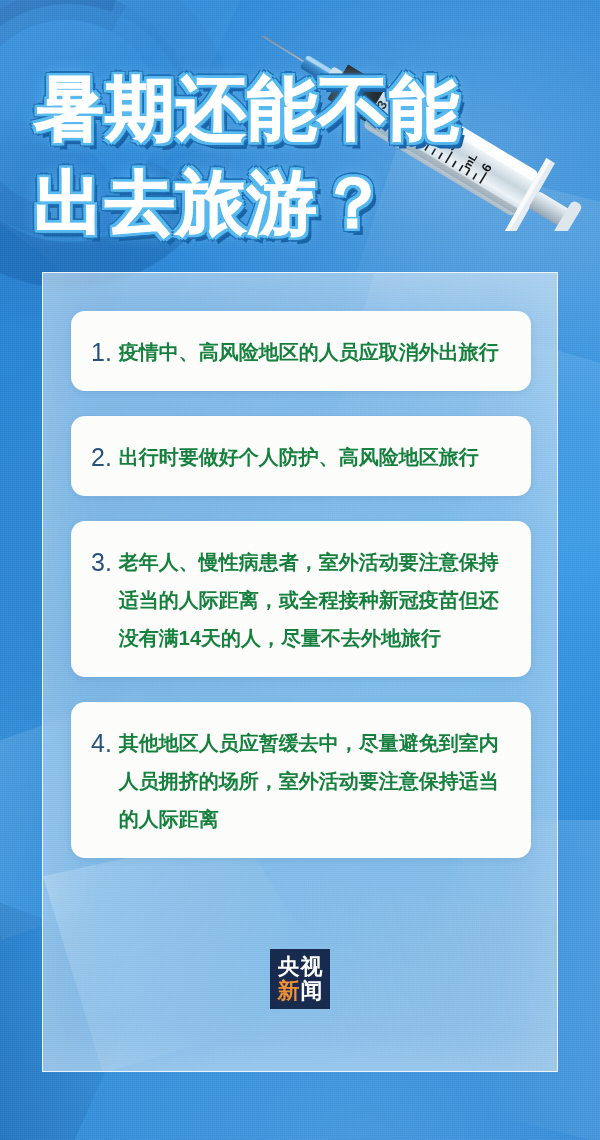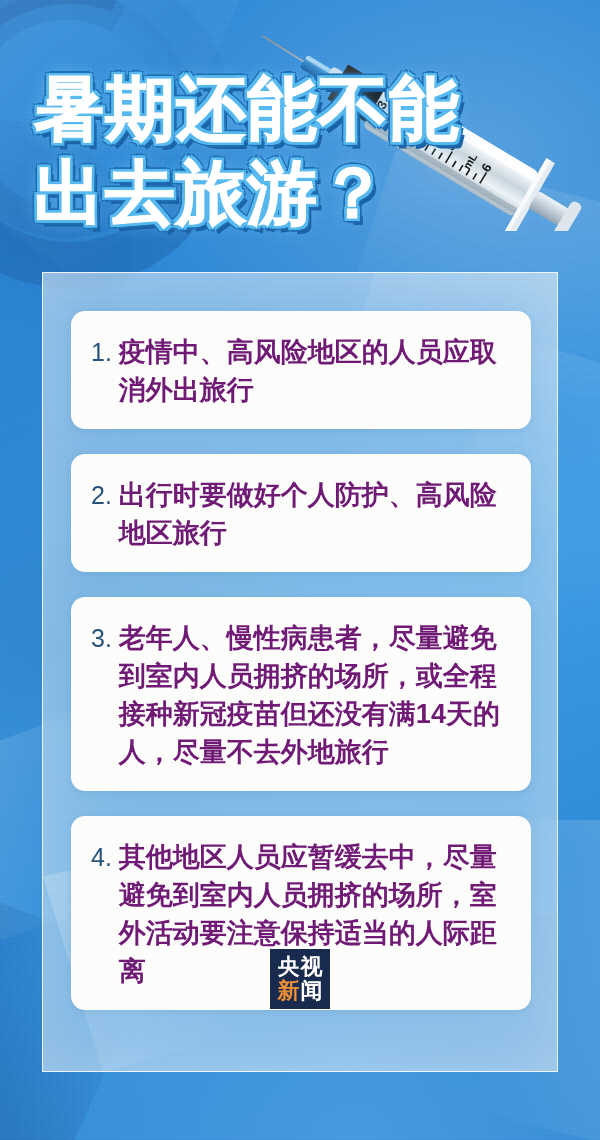--- a/index.html
+++ b/index.html
@@ -96,21 +96,21 @@
     white-space:nowrap;
     -webkit-text-stroke:1px #ffffff;
     text-shadow:
       -3px 0 0 #57b9ef, 3px 0 0 #57b9ef, 0 -3px 0 #57b9ef, 0 3px 0 #57b9ef,
       -3px -3px 0 #57b9ef, 3px -3px 0 #57b9ef, -3px 3px 0 #57b9ef, 3px 3px 0 #57b9ef,
       -5px 0 0 #1f6fb5, 5px 0 0 #1f6fb5, 0 -5px 0 #1f6fb5, 0 5px 0 #1f6fb5,
       -4px -4px 0 #1f6fb5, 4px -4px 0 #1f6fb5, -4px 4px 0 #1f6fb5, 4px 4px 0 #1f6fb5,
       6px 7px 0 #1a63a6,
       0 0 18px rgba(120,205,255,.85);
   }
-  .title-line.l2{ margin-top:10px; }
+  .title-line.l2{ margin-top:20px; }
 
   
   .syringe{
     position:absolute;
     left:250px; top:36px;
     width:350px; height:195px;
     z-index:4;
     pointer-events:none;
   }
 
@@ -164,24 +164,24 @@
   .card-num{
     font-family:"Liberation Sans","DejaVu Sans",sans-serif;
     font-size:25px;
     font-weight:500;
     line-height:38px;
     color:#27527c;
     flex:0 0 auto;
   }
   .card-text{
     font-family:"Liberation Sans","DejaVu Sans",sans-serif;
-    font-size:27px;
+    font-size:20px;
     font-weight:bold;
     line-height:38px;
-    color:#701a75;
+    color:#15803d;
     letter-spacing:0px;
     flex:1 1 auto;
   }
 
   
   .logo{
     position:absolute;
     left:50%;
     transform:translateX(-50%);
     top:676px;
@@ -336,21 +336,21 @@
       <div class="card">
         <div class="card-row">
           <span class="card-num">2.</span>
           <span class="card-text">出行时要做好个人防护、高风险地区旅行</span>
         </div>
       </div>
 
       <div class="card">
         <div class="card-row">
           <span class="card-num">3.</span>
-          <span class="card-text">老年人、慢性病患者，尽量避免到室内人员拥挤的场所，或全程接种新冠疫苗但还没有满14天的人，尽量不去外地旅行</span>
+          <span class="card-text">老年人、慢性病患者，室外活动要注意保持适当的人际距离，或全程接种新冠疫苗但还没有满14天的人，尽量不去外地旅行</span>
         </div>
       </div>
 
       <div class="card">
         <div class="card-row">
           <span class="card-num">4.</span>
           <span class="card-text">其他地区人员应暂缓去中，尽量避免到室内人员拥挤的场所，室外活动要注意保持适当的人际距离</span>
         </div>
       </div>
 

